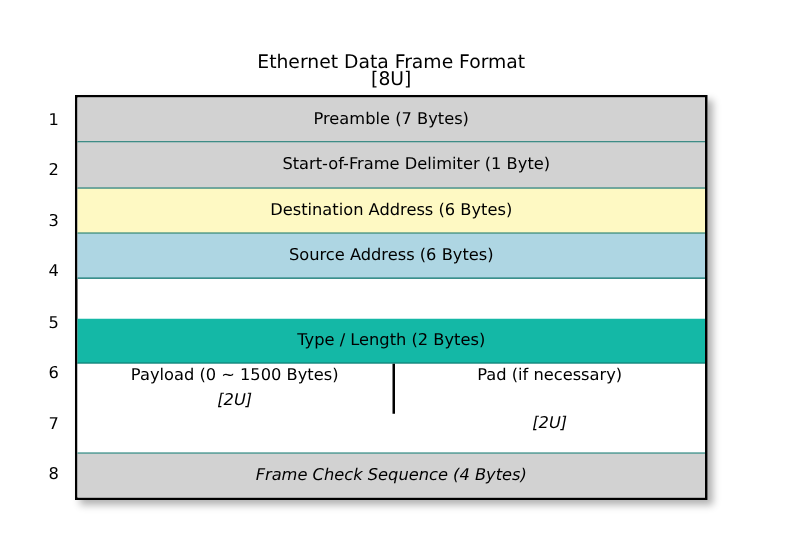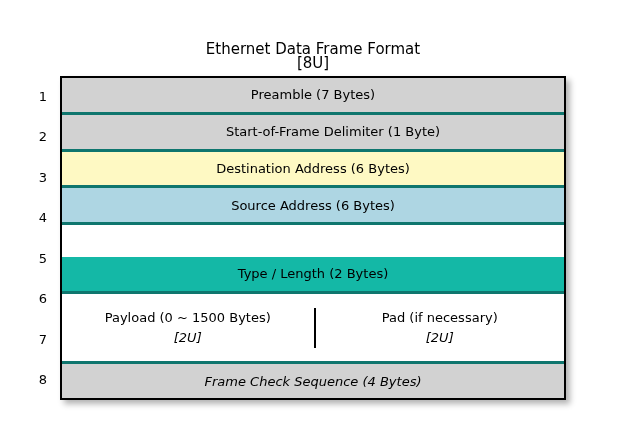--- a/index.html
+++ b/index.html
@@ -61,54 +61,55 @@
     border: 2px solid #000000;
     background: #ffffff;
     display: flex;
     flex-direction: column;
     box-shadow: 4px 4px 6px rgba(0,0,0,0.30);
   }
 
   .frame-row {
     flex: 1 1 0;
     box-sizing: border-box;
-    border-bottom: 3px solid #0f766e;
+    border-bottom: 1px solid #0f766e;
     display: flex;
     align-items: center;
     justify-content: center;
     font-size: 13px;
     text-align: center;
     position: relative;
   }
   .frame-row:last-child { border-bottom: none; font-style: italic; }
 
   
   .frame-row.span2 {
     flex: 2 2 0;
     padding: 0;
-    align-items: center;
+    align-items: flex-start;
   }
 
   .frame-cell {
     flex: 1 1 0;
     display: flex;
     flex-direction: column;
     align-items: center;
     justify-content: center;
     box-sizing: border-box;
     font-size: 13px;
     line-height: 20px;
     text-align: center;
   }
   .frame-cell.left-cell {
     flex: 0 0 50.5%;
     border-right: 2px solid #000000;
   }
   .frame-cell.right-cell {
     flex: 1 1 auto;
+    gap: 18px;
   }
   .cell-line-1 { display: block; }
   .cell-line-2 { display: block; font-style: italic; }
 </style>
 </head>
 <body style="background-color: rgb(255, 255, 255);">
 
 <div id="diagram-title">
   <span class="title-main">Ethernet Data Frame Format</span>
   <span class="title-sub">[8U]</span>

